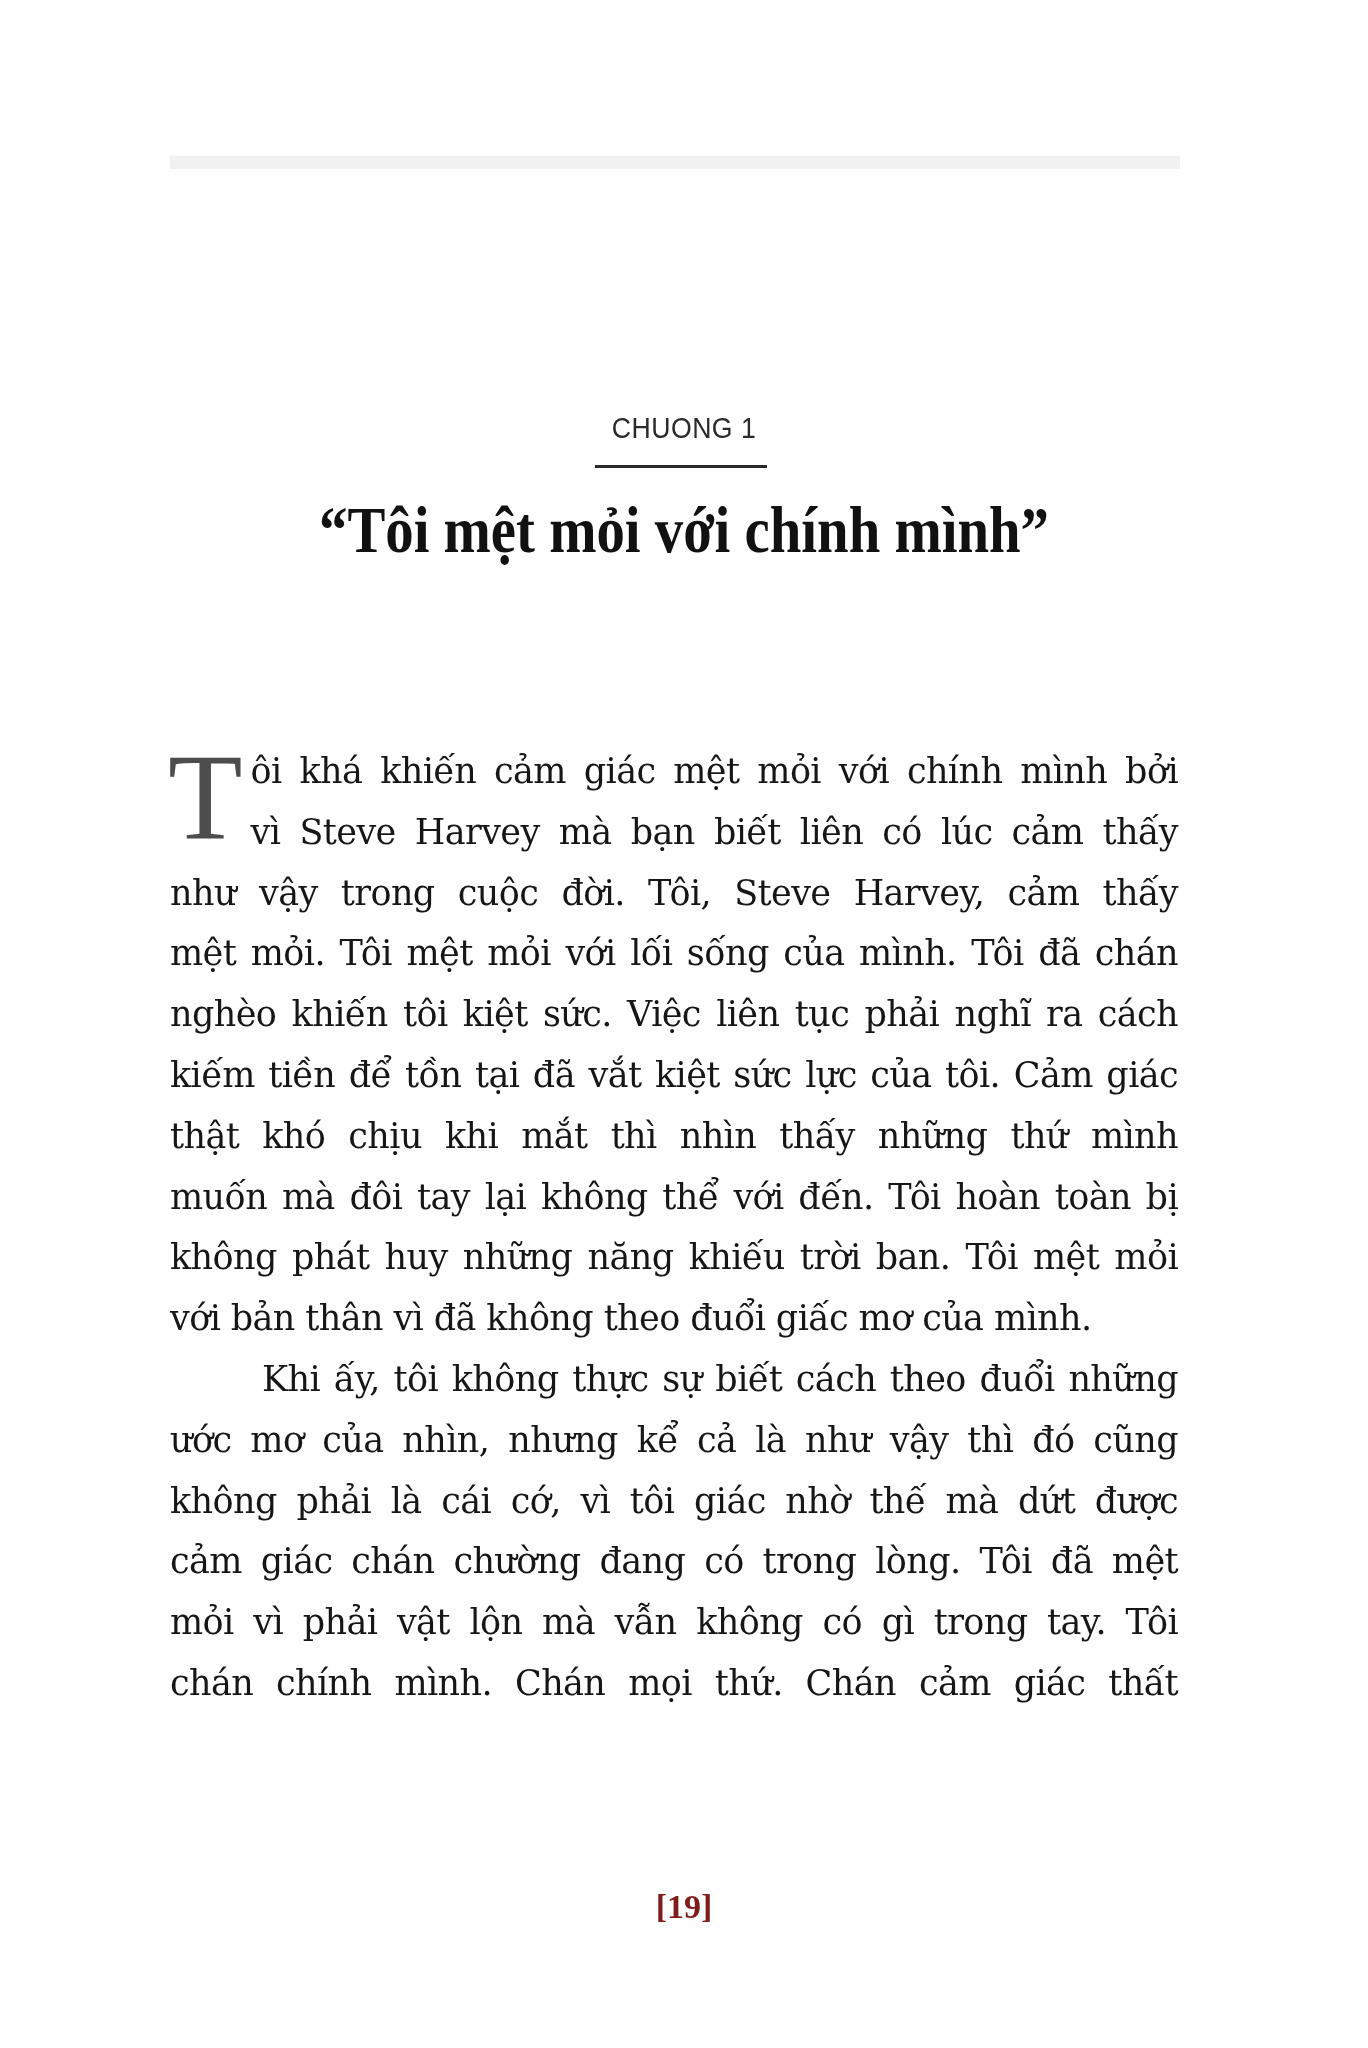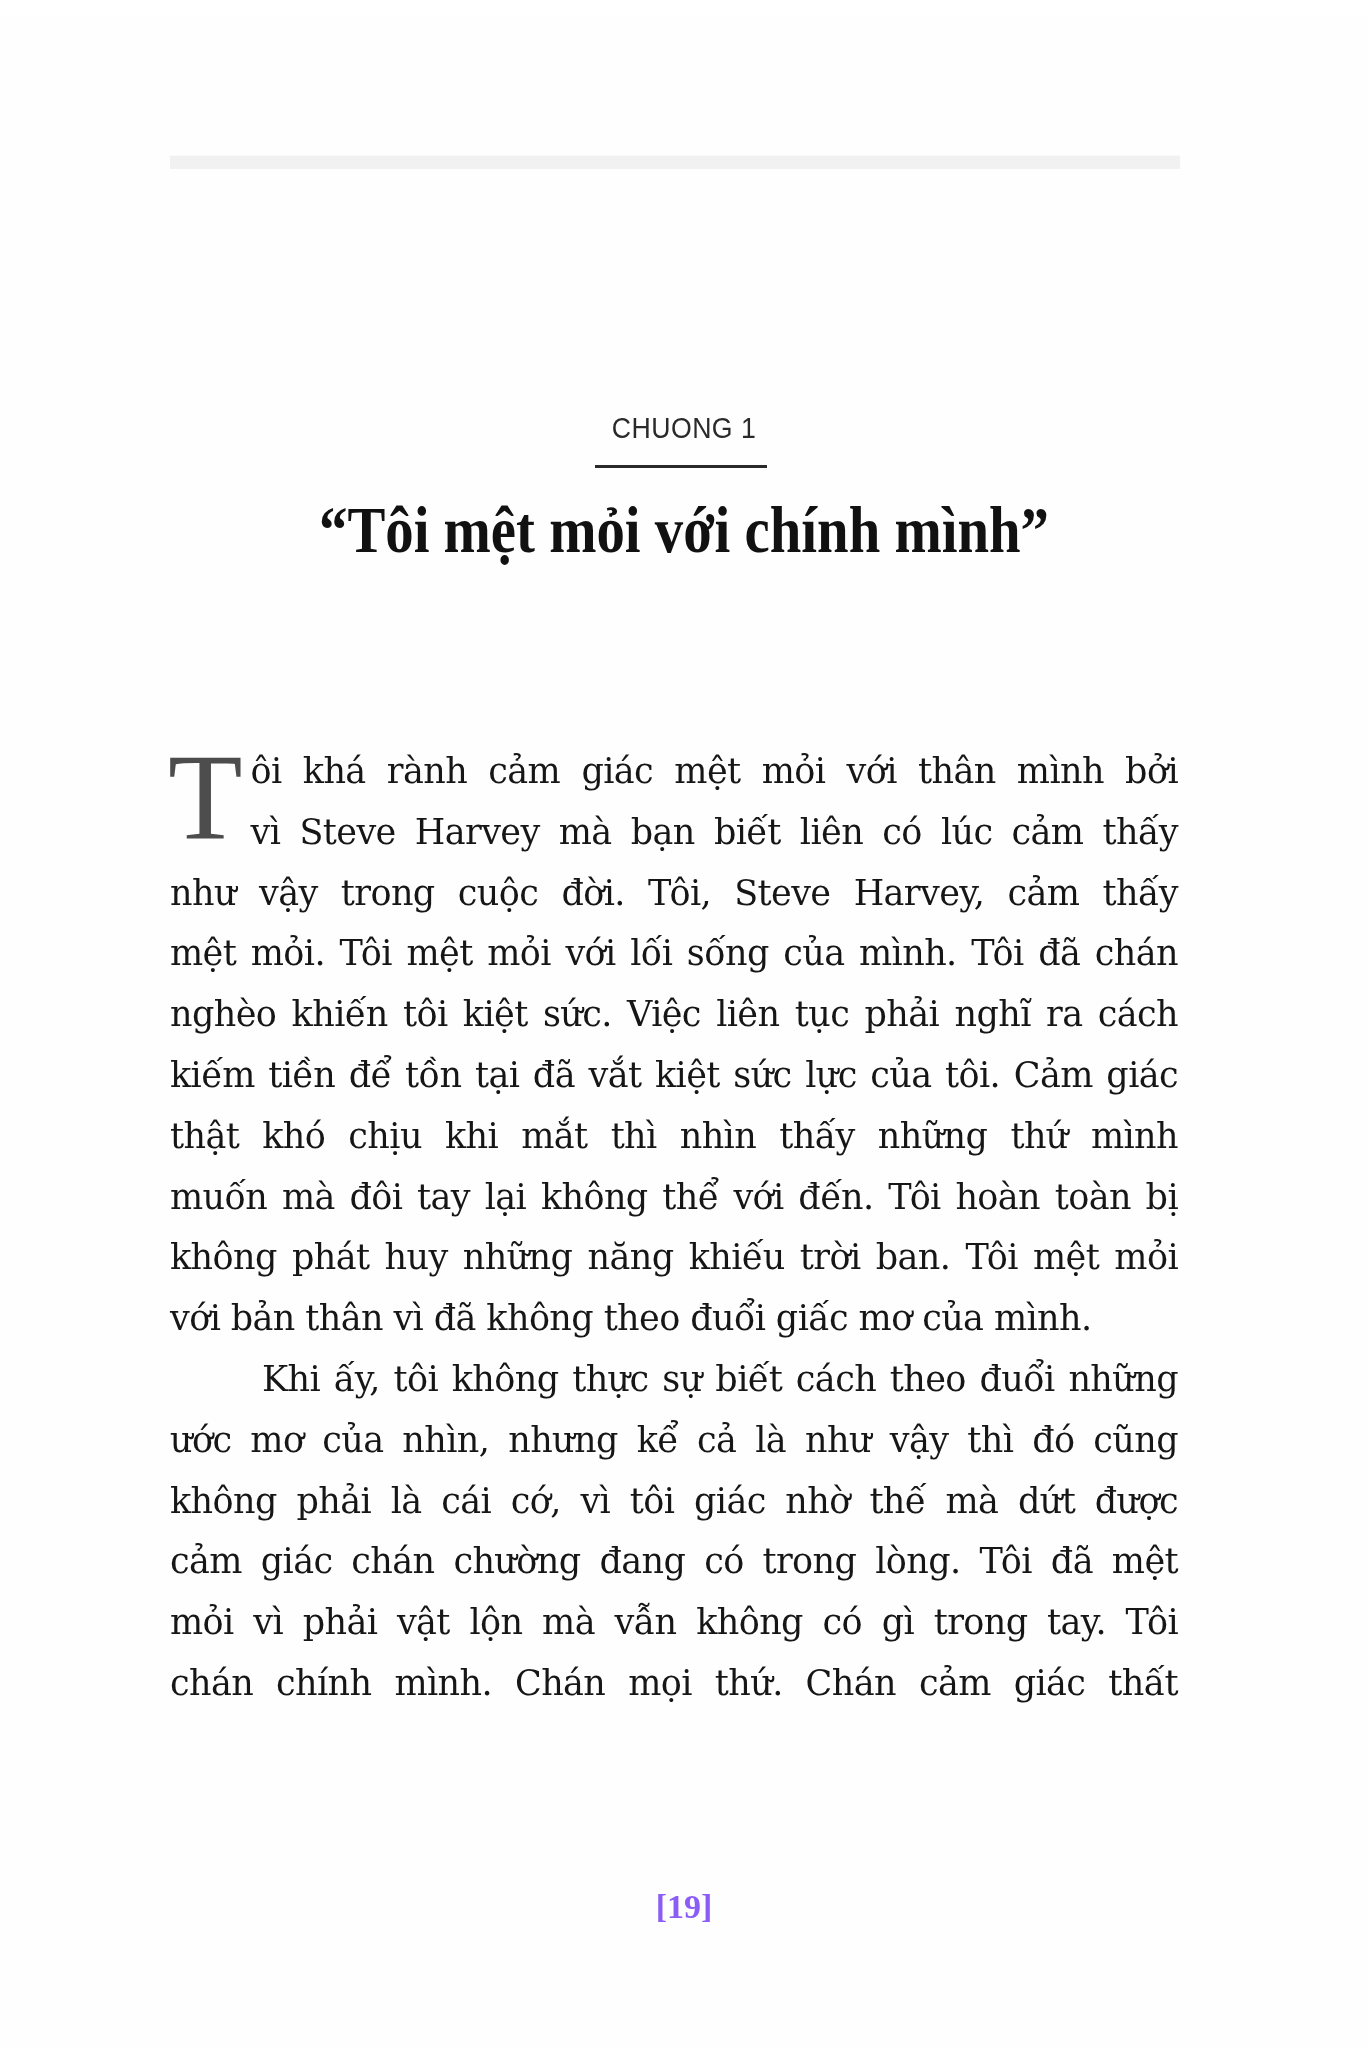--- a/index.html
+++ b/index.html
@@ -109,38 +109,38 @@
     }
     .page-number {
       position: absolute;
       left: 0;
       width: 1368px;
       top: 1872px;
       text-align: center;
       font-family: "Liberation Serif", serif;
       font-weight: bold;
       font-size: 34px;
-      color: #8b5cf6;
+      color: #7f1d1d;
     }
   </style>
 </head>
 <body>
 
 <div class="page">
 
   <div class="ghost" style="top:108px;">▬▬▬▬▬▬▬▬▬▬▬▬▬▬▬▬▬▬▬▬▬▬▬▬▬▬▬▬▬▬▬▬▬▬▬▬▬</div>
 
   <div class="chapter-label">CHUONG 1</div>
   <div class="chapter-rule"></div>
   <div class="chapter-title">“Tôi mệt mỏi với chính mình”</div>
 
   <div class="body-text">
     <p>
       <span class="drop-cap">T</span>
-      <span class="line">ôi khá rành cảm giác mệt mỏi với thân mình bởi</span>
+      <span class="line">ôi khá khiến cảm giác mệt mỏi với chính mình bởi</span>
       <span class="line">vì Steve Harvey mà bạn biết liên có lúc cảm thấy</span>
       <span class="line">như vậy trong cuộc đời. Tôi, Steve Harvey, cảm thấy</span>
       <span class="line">mệt mỏi. Tôi mệt mỏi với lối sống của mình. Tôi đã chán</span>
       <span class="line">nghèo khiến tôi kiệt sức. Việc liên tục phải nghĩ ra cách</span>
       <span class="line">kiếm tiền để tồn tại đã vắt kiệt sức lực của tôi. Cảm giác</span>
       <span class="line">thật khó chịu khi mắt thì nhìn thấy những thứ mình</span>
       <span class="line">muốn mà đôi tay lại không thể với đến. Tôi hoàn toàn bị</span>
       <span class="line">không phát huy những năng khiếu trời ban. Tôi mệt mỏi</span>
       <span class="line last">với bản thân vì đã không theo đuổi giấc mơ của mình.</span>
     </p>

